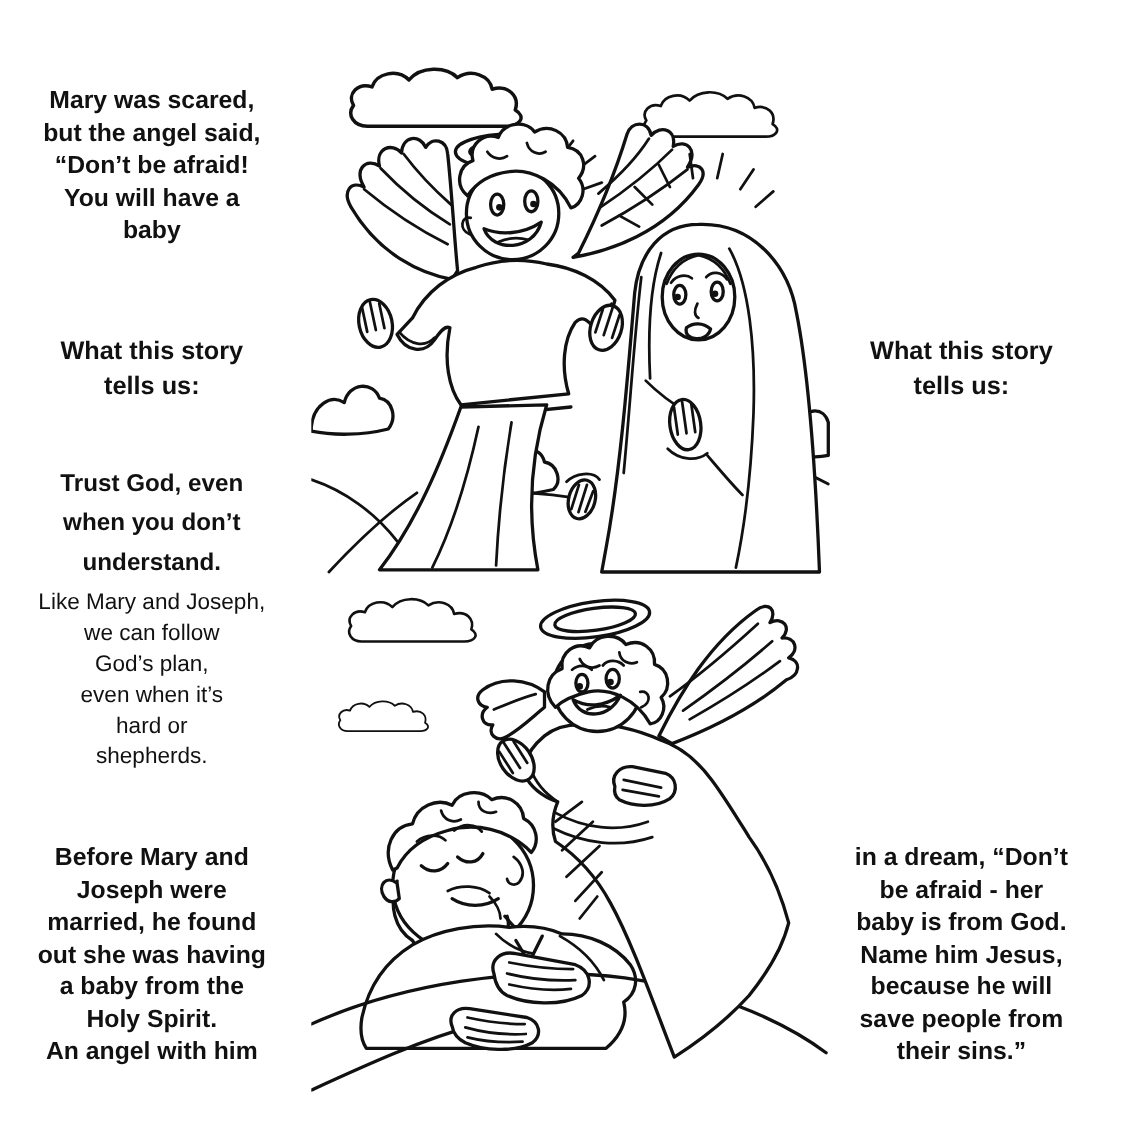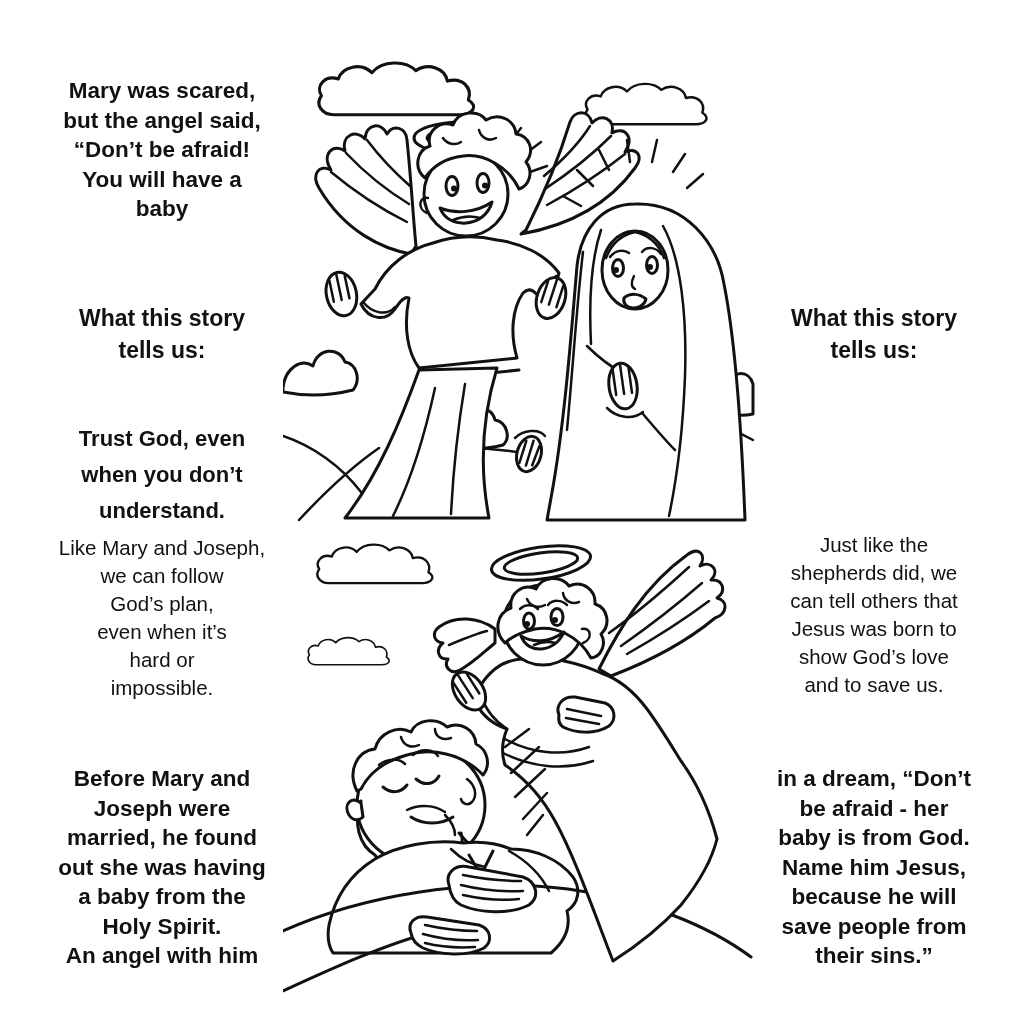--- a/index.html
+++ b/index.html
@@ -1,19 +1,19 @@
 <!DOCTYPE html>
 <html><head>
 <meta charset="utf-8">
 <style>
   html,body{margin:0;padding:0;background:#fff;}
   #page{position:relative;width:1024px;height:1024px;background:#fff;overflow:hidden;
         font-family:"Liberation Sans",sans-serif;color:#111;}
   .tb{position:absolute;text-align:center;white-space:pre-line;color:#111;}
-  .col-l{left:28px;width:268px;}
+  .col-l{left:4px;width:268px;}
   .col-r{left:754px;width:240px;}
   .b{font-weight:700;font-size:22.5px;line-height:29.5px;}
   .h{font-weight:700;font-size:23px;line-height:31.5px;}
   .s{font-weight:600;font-size:22px;line-height:36px;}
   .p{font-weight:400;font-size:20.5px;line-height:28px;}
   .illus{position:absolute;}
   svg{display:block;}
   .ln{fill:none;stroke:#111;stroke-width:3;stroke-linecap:round;stroke-linejoin:round;}
   .fw{fill:#fff;stroke:#111;stroke-width:3;stroke-linecap:round;stroke-linejoin:round;}
   .th{fill:none;stroke:#111;stroke-width:2.5;stroke-linecap:round;stroke-linejoin:round;}
@@ -32,37 +32,31 @@
   <div class="tb col-l h" style="top:303px">What this story
 tells us:</div>
   <div class="tb col-l s" style="top:421px">Trust God, even
 when you don’t
 understand.</div>
   <div class="tb col-l p" style="top:534px">Like Mary and Joseph,
 we can follow
 God’s plan,
 even when it’s
 hard or
-impossible.</div>
+shepherds.</div>
   <div class="tb col-l b" style="top:764px">Before Mary and
 Joseph were
 married, he found
 out she was having
 a baby from the
 Holy Spirit.
 An angel with him</div>
 
   <div class="tb col-r h" style="top:303px">What this story
 tells us:</div>
-  <div class="tb col-r p" style="top:531px">Just like the
-shepherds did, we
-can tell others that
-Jesus was born to
-show God’s love
-and to save us.</div>
   <div class="tb col-r b" style="top:764px">in a dream, “Don’t
 be afraid - her
 baby is from God.
 Name him Jesus,
 because he will
 save people from
 their sins.”</div>
 
   <div class="illus" style="left:283px;top:46px;width:472px;height:478px" role="img" aria-label="Coloring-page line art: angel with halo and wings speaking to a worried Mary under clouds">
     <svg width="472" height="478" viewBox="0 0 472 478">

